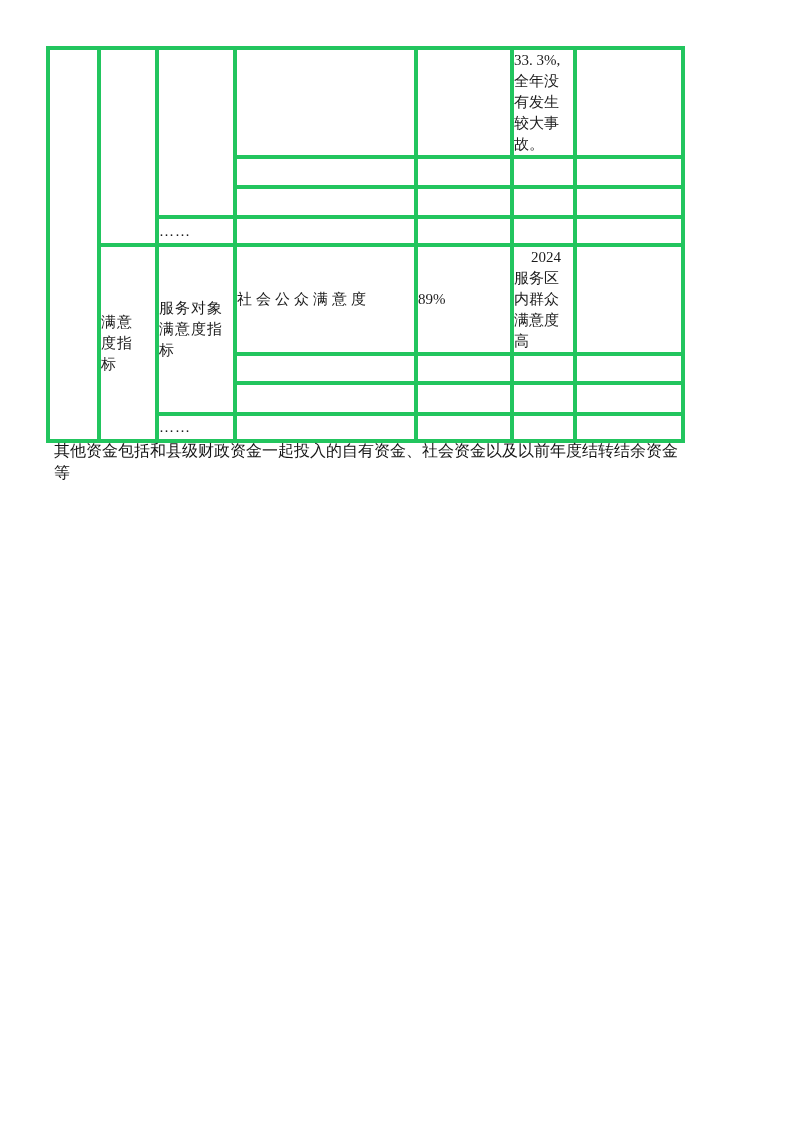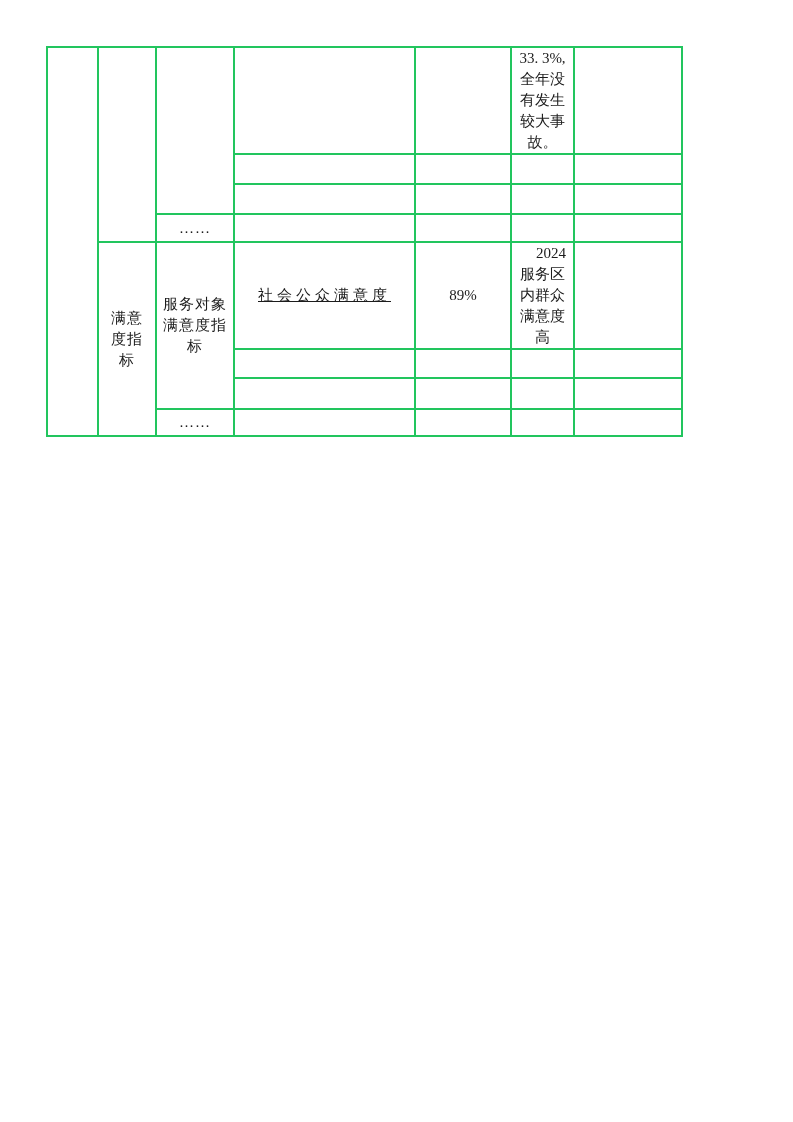--- a/index.html
+++ b/index.html
@@ -19,22 +19,21 @@
   }
   table.indicator-table {
     position: absolute;
     left: 46px;
     top: 46px;
     width: 635px;
     border-collapse: collapse;
     table-layout: fixed;
   }
   table.indicator-table td {
-    border: 2px solid #22c55e;
-    text-align: center;
+    border: 4px solid #22c55e;
     vertical-align: middle;
     font-size: 15px;
     line-height: 21px;
     padding: 0;
     overflow: hidden;
   }
   
   td.nt { border-top: none; }
   .pre { white-space: pre-wrap; }
   .expl {
@@ -44,21 +43,21 @@
     line-height: 20px;
   }
   .expl2 {
     text-align: left;
     padding: 2px 2px 2px 5px;
     font-size: 14px;
     line-height: 21px;
     text-indent: 17px;
   }
   .grp { letter-spacing: 1px; }
-  .ind-name { letter-spacing: 4px; text-decoration: underline; }
+  .ind-name { letter-spacing: 4px; }
   .val { font-size: 15px; }
   .dots { letter-spacing: 1px; font-size: 15px; }
   .note {
     position: absolute;
     left: 54px;
     top: 440px;
     width: 648px;
     font-size: 16px;
     line-height: 22px;
     text-align: left;
@@ -153,14 +152,16 @@
       <tr style="height:27px">
         <td class="dots">……</td>
         <td></td>
         <td></td>
         <td></td>
         <td></td>
       </tr>
     </tbody>
   </table>
 
+  <div class="note">其他资金包括和县级财政资金一起投入的自有资金、社会资金以及以前年度结转结余资金
+等</div>
 
 </div>
 
 </body></html>

